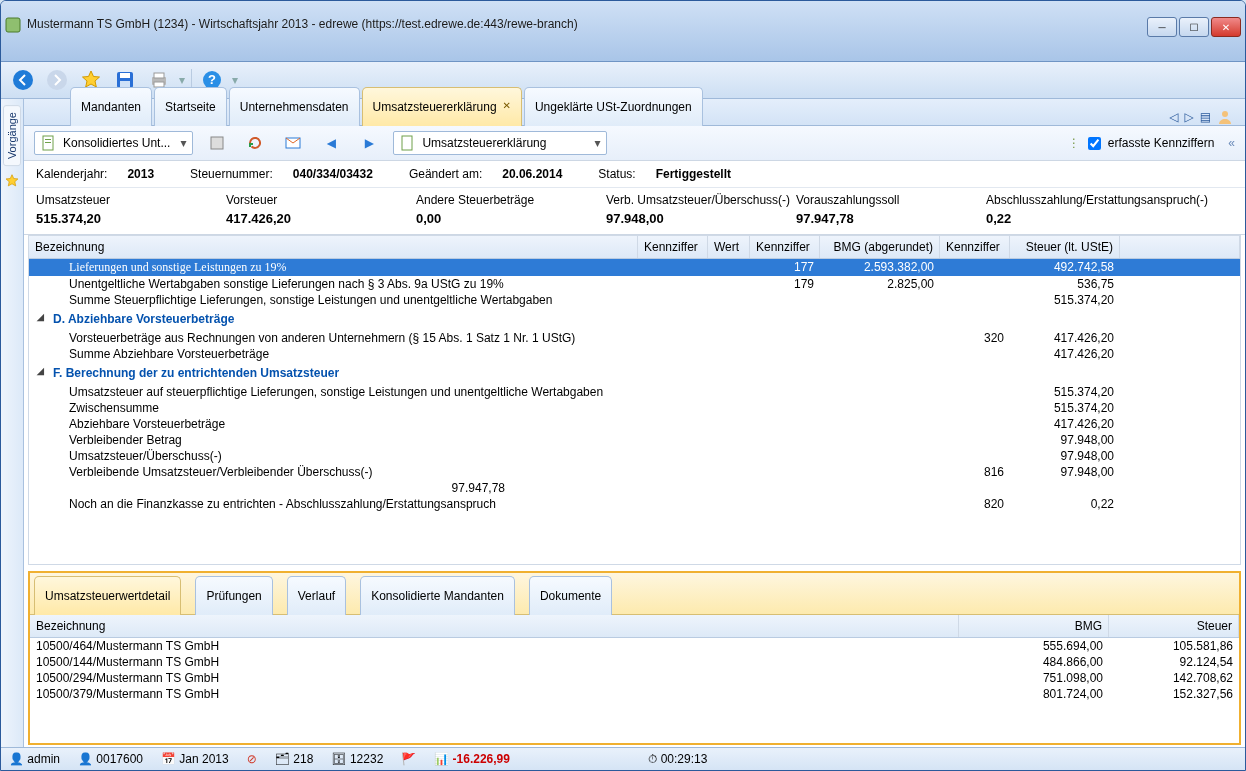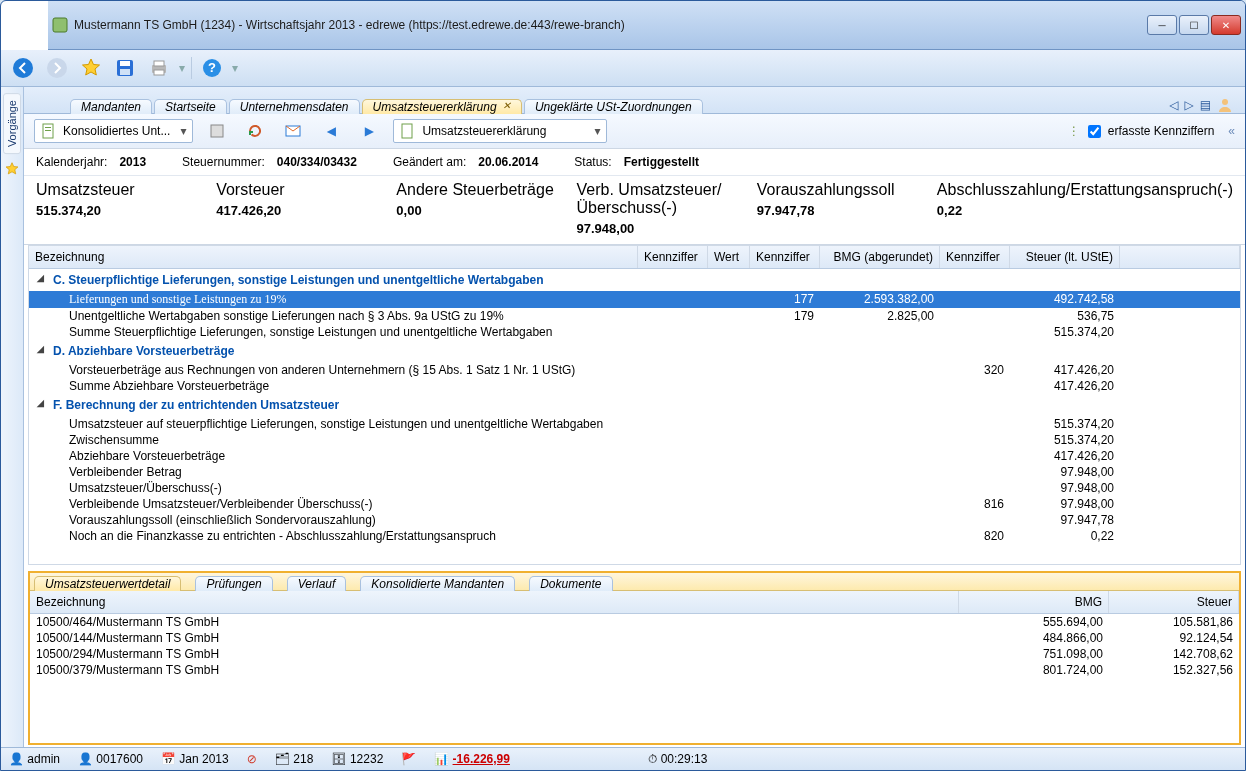--- a/index.html
+++ b/index.html
@@ -1,40 +1,40 @@
 <!DOCTYPE html>
 <html><head>
 <meta charset="utf-8">
 <style>
 html,body{margin:0;padding:0;font-family:"Segoe UI",Tahoma,Arial,sans-serif;font-size:12px;background:#d6e5f3;height:100%;color:#000;}
 .window{width:1246px;height:771px;border:1px solid #2b5a9b;background:#fff;display:flex;flex-direction:column;box-sizing:border-box;overflow:hidden;position:relative;border-radius:6px 6px 0 0;}
-.titlebar{height:28px;background:linear-gradient(#cfe0f5,#a9c5e8);display:flex;align-items:center;padding:10px 4px;color:#1a1a1a;border-bottom:1px solid #6f94c4;margin-left:47px;}
+.titlebar{height:28px;background:linear-gradient(#cfe0f5,#a9c5e8);display:flex;align-items:flex-start;padding:16px 4px;color:#1a1a1a;border-bottom:1px solid #6f94c4;}
 .titlebar .title{flex:1;padding-left:6px;font-size:12px;text-shadow:0 1px 0 #fff3;}
 .titlebar .winbtns{display:flex;gap:2px;}
 .titlebar .winbtn{width:28px;height:18px;border:1px solid #5a7aa8;border-radius:3px;background:linear-gradient(#eaf1fb,#c6d8ef);display:flex;align-items:center;justify-content:center;font-size:10px;}
 .titlebar .winbtn.close{background:linear-gradient(#f08a8a,#d43a2d);color:#fff;border-color:#8a2a20;}
 .toolbar{height:36px;background:linear-gradient(#e8f0fb,#cddff3);border-bottom:1px solid #9fb9d9;display:flex;align-items:center;padding:0 8px;gap:6px;}
 .tbtn{width:26px;height:26px;border:1px solid transparent;border-radius:4px;display:flex;align-items:center;justify-content:center;}
 .body{flex:1;display:flex;min-height:0;}
 .sidebar{width:22px;background:linear-gradient(90deg,#eef4fc,#dce9f8);border-right:1px solid #a9c1df;display:flex;flex-direction:column;align-items:center;padding-top:6px;gap:8px;}
 .vtab{writing-mode:vertical-rl;transform:rotate(180deg);font-size:11px;padding:6px 2px;border:1px solid #cfd9e6;border-radius:3px;background:#f4f8fd;color:#1a3a6e;}
 .main{flex:1;display:flex;flex-direction:column;min-width:0;background:#fff;}
 .tabs{display:flex;align-items:flex-end;height:26px;padding:0 8px 0 46px;background:linear-gradient(#e4eefb,#d3e3f6);border-bottom:1px solid #9fb9d9;gap:2px;}
-.tab{padding:0 10px;border:1px solid #a9c1df;border-bottom:none;border-radius:5px 5px 0 0;background:linear-gradient(#f6faff,#e0ecf9);font-size:12px;position:relative;top:1px;display:flex;align-items:flex-start;gap:6px;font-style:italic;}
+.tab{padding:12px 10px;border:1px solid #a9c1df;border-bottom:none;border-radius:5px 5px 0 0;background:linear-gradient(#f6faff,#e0ecf9);font-size:12px;position:relative;top:1px;display:flex;align-items:flex-start;gap:6px;}
 .tab.active{background:linear-gradient(#fff7dc,#ffe9a7);border-color:#d7be73;}
 .tabs .spacer{flex:1;}
 .tabs .tabctl{display:flex;align-items:center;gap:6px;padding-right:4px;color:#2b5a9b;}
 .docbar{height:34px;background:linear-gradient(#f5f9ff,#e7effa);border-bottom:1px solid #cdd7e4;display:flex;align-items:center;padding:0 10px;gap:10px;}
 .combo{height:22px;border:1px solid #9fb9d9;background:#fff;display:flex;align-items:center;padding:0 6px;border-radius:2px;gap:6px;}
 .combo .caret{margin-left:4px;color:#555;}
 .meta{padding:6px 12px;background:#fff;border-bottom:1px solid #e2e8f0;display:flex;gap:36px;font-size:12px;}
-.meta b{margin-left:12px;}
+.meta b{margin-left:20px;}
 .totals{display:flex;padding:5px 12px 8px;border-bottom:1px solid #cdd7e4;background:#fff;}
 .totcol{flex:1;}
-.totcol .lbl{font-size:16px;color:#000;}
+.totcol .lbl{font-size:12px;color:#000;}
 .totcol .val{font-weight:bold;font-size:13px;margin-top:4px;}
 .gridwrap{flex:1;min-height:0;display:flex;flex-direction:column;border:1px solid #cfd9e6;margin:0 4px;}
 .ghead{display:flex;background:linear-gradient(#eef4fc,#dde9f7);border-bottom:1px solid #b9cbe1;font-size:12px;}
 .ghead>div{padding:4px 6px;border-right:1px solid #cfd9e6;box-sizing:border-box;}
 .col-bez{flex:1;}
 .col-kz{width:70px;text-align:left;}
 .col-w{width:42px;}
 .col-kz2{width:70px;}
 .col-bmg{width:120px;text-align:right;}
 .col-kz3{width:70px;}
@@ -53,21 +53,21 @@
 .subhead{display:flex;background:linear-gradient(#eef4fc,#dde9f7);border-bottom:1px solid #b9cbe1;}
 .subhead>div{padding:4px 6px;border-right:1px solid #cfd9e6;box-sizing:border-box;}
 .sc-bez{flex:1;}
 .sc-bmg{width:150px;text-align:right;}
 .sc-st{width:130px;text-align:right;}
 .subbody .row>div{padding:1px 6px;}
 .subbody .sc-bez{flex:1;padding-left:6px;}
 .subbody .sc-bmg{width:150px;text-align:right;}
 .subbody .sc-st{width:130px;text-align:right;}
 .status{height:22px;background:linear-gradient(#e9f1fb,#d5e4f5);border-top:1px solid #9fb9d9;display:flex;align-items:center;padding:0 8px;gap:18px;font-size:12px;}
-.status .neg{color:#c00;font-weight:bold;text-decoration:underline;}
+.status .neg{color:#c00;font-weight:bold;}
 .chk{display:flex;align-items:center;gap:4px;margin-left:auto;}
 .icon{display:inline-flex;align-items:center;justify-content:center;}
 svg{display:block;}
 .smallicon{width:16px;height:16px;}
 </style>
 </head>
 <body>
 
 <div class="window">
 
@@ -257,21 +257,20 @@
           <div class="col-bez">Bezeichnung</div>
           <div class="col-kz">Kennziffer</div>
           <div class="col-w">Wert</div>
           <div class="col-kz2">Kennziffer</div>
           <div class="col-bmg">BMG (abgerundet)</div>
           <div class="col-kz3">Kennziffer</div>
           <div class="col-st">Steuer (lt. UStE)</div>
           <div style="width:120px"></div>
         </div>
         <div class="gbody" id="gbody">
-            <div class="section">C. Steuerpflichtige Lieferungen, sonstige Leistungen und unentgeltliche Wertabgaben</div>
             <div class="row sel">
               <div class="col-bez">Lieferungen und sonstige Leistungen zu 19%</div>
               <div class="col-kz"></div>
               <div class="col-w"></div>
               <div class="col-kz2" style="text-align:right">177</div>
               <div class="col-bmg">2.593.382,00</div>
               <div class="col-kz3" style="text-align:right"></div>
               <div class="col-st">492.742,58</div>
               <div style="width:120px"></div>
             </div>
@@ -371,21 +370,20 @@
               <div class="col-bez">Verbleibende Umsatzsteuer/Verbleibender Überschuss(-)</div>
               <div class="col-kz"></div>
               <div class="col-w"></div>
               <div class="col-kz2" style="text-align:right"></div>
               <div class="col-bmg"></div>
               <div class="col-kz3" style="text-align:right">816</div>
               <div class="col-st">97.948,00</div>
               <div style="width:120px"></div>
             </div>
             <div class="row">
-              <div class="col-bez">Vorauszahlungssoll (einschließlich Sondervorauszahlung)</div>
               <div class="col-kz"></div>
               <div class="col-w"></div>
               <div class="col-kz2" style="text-align:right"></div>
               <div class="col-bmg"></div>
               <div class="col-kz3" style="text-align:right"></div>
               <div class="col-st">97.947,78</div>
               <div style="width:120px"></div>
             </div>
             <div class="row">
               <div class="col-bez">Noch an die Finanzkasse zu entrichten - Abschlusszahlung/Erstattungsanspruch</div>

